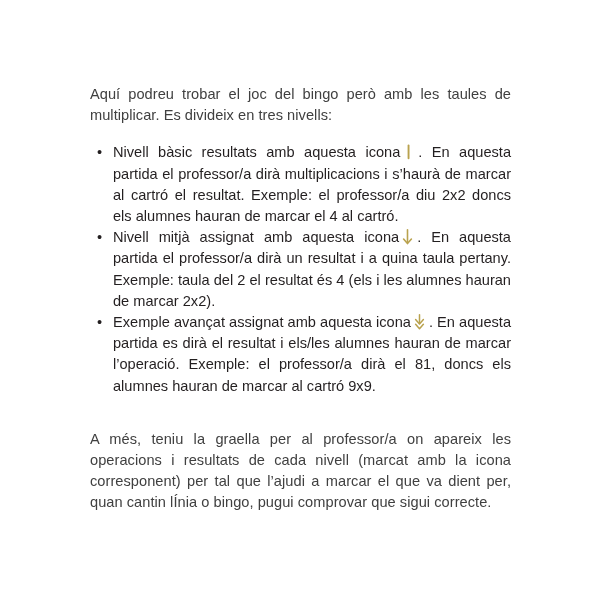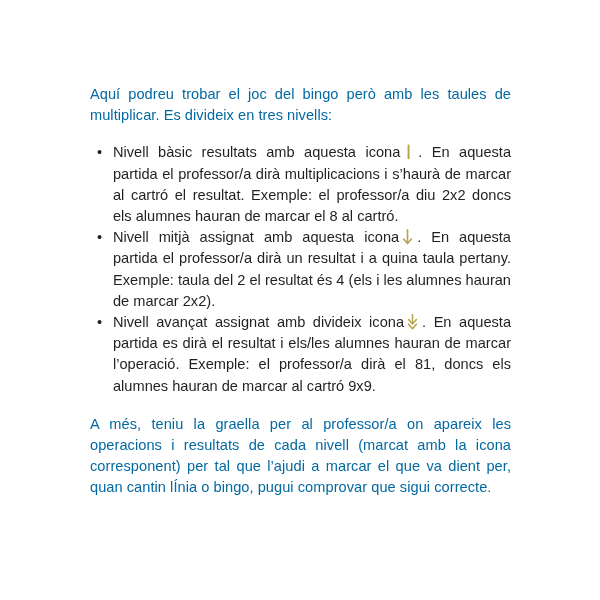--- a/index.html
+++ b/index.html
@@ -23,21 +23,21 @@
     top: 84px;
     width: 421px;
   }
 
   .para {
     font-size: 14.6px;
     line-height: 21.2px;
     text-align: justify;
     text-justify: inter-word;
     margin: 0;
-    color: #0369a1;
+    color: #404040;
     letter-spacing: 0.05px;
   }
 
   .intro {
     margin-bottom: 16px;
   }
 
   .levels {
     list-style: none;
     margin: 0 0 0 0;
@@ -76,49 +76,49 @@
     margin: 0 3px 0 2px;
   }
   .lvl-icon svg {
     display: block;
     width: 13px;
     height: 16px;
     overflow: visible;
   }
 
   .outro {
-    margin-top: 17px;
+    margin-top: 32px;
   }
 
   .nowrap { white-space: nowrap; }
 </style>
 </head>
 <body>
 
 <div class="page">
 
   <p class="para intro">Aquí podreu trobar el joc del bingo però amb les taules de multiplicar. Es divideix en tres nivells:</p>
 
   <ul class="levels">
 
     <li class="level-item">
       <span class="marker">•</span><span>Nivell bàsic resultats amb aquesta icona</span><span class="lvl-icon nowrap"><svg viewBox="0 0 13 16" xmlns="http://www.w3.org/2000/svg" aria-hidden="true">
             <rect x="5.6" y="0.6" width="1.9" height="14.6" rx="0.9" fill="#b9a24e"></rect>
-          </svg></span><span>. En aquesta partida el professor/a dirà multiplicacions i s’haurà de marcar al cartró el resultat. Exemple: el professor/a diu 2x2 doncs els alumnes hauran de marcar el 8 al cartró.</span>
+          </svg></span><span>. En aquesta partida el professor/a dirà multiplicacions i s’haurà de marcar al cartró el resultat. Exemple: el professor/a diu 2x2 doncs els alumnes hauran de marcar el 4 al cartró.</span>
     </li>
 
     <li class="level-item">
       <span class="marker">•</span><span>Nivell mitjà assignat amb aquesta icona</span><span class="lvl-icon nowrap"><svg viewBox="0 0 13 16" xmlns="http://www.w3.org/2000/svg" aria-hidden="true">
             <path d="M6.5 0.7 L6.5 13.6" stroke="#b9a24e" stroke-width="1.6" stroke-linecap="round" fill="none"></path>
             <path d="M2.6 10.1 L6.5 14.6 L10.4 10.1" stroke="#b9a24e" stroke-width="1.6" stroke-linecap="round" stroke-linejoin="round" fill="none"></path>
           </svg></span><span>. En aquesta partida el professor/a dirà un resultat i a quina taula pertany. Exemple: taula del 2 el resultat és 4 (els i les alumnes hauran de marcar 2x2).</span>
     </li>
 
     <li class="level-item">
-      <span class="marker">•</span><span>Nivell avançat assignat amb divideix icona</span><span class="lvl-icon nowrap"><svg viewBox="0 0 13 16" xmlns="http://www.w3.org/2000/svg" aria-hidden="true">
+      <span class="marker">•</span><span>Exemple avançat assignat amb aquesta icona</span><span class="lvl-icon nowrap"><svg viewBox="0 0 13 16" xmlns="http://www.w3.org/2000/svg" aria-hidden="true">
             <path d="M6.5 0.7 L6.5 9.4" stroke="#b9a24e" stroke-width="1.5" stroke-linecap="round" fill="none"></path>
             <path d="M2.6 5.6 L6.5 9.9 L10.4 5.6" stroke="#b9a24e" stroke-width="1.5" stroke-linecap="round" stroke-linejoin="round" fill="none"></path>
             <path d="M2.6 10.3 L6.5 14.7 L10.4 10.3" stroke="#b9a24e" stroke-width="1.5" stroke-linecap="round" stroke-linejoin="round" fill="none"></path>
           </svg></span><span>. En aquesta partida es dirà el resultat i els/les alumnes hauran de marcar l’operació. Exemple: el professor/a dirà el 81, doncs els alumnes hauran de marcar al cartró 9x9.</span>
     </li>
 
   </ul>
 
   <p class="para outro">A més, teniu la graella per al professor/a on apareix les operacions i resultats de cada nivell (marcat amb la icona corresponent) per tal que l’ajudi a marcar el que va dient per, quan cantin lÍnia o bingo, pugui comprovar que sigui correcte.</p>
 

